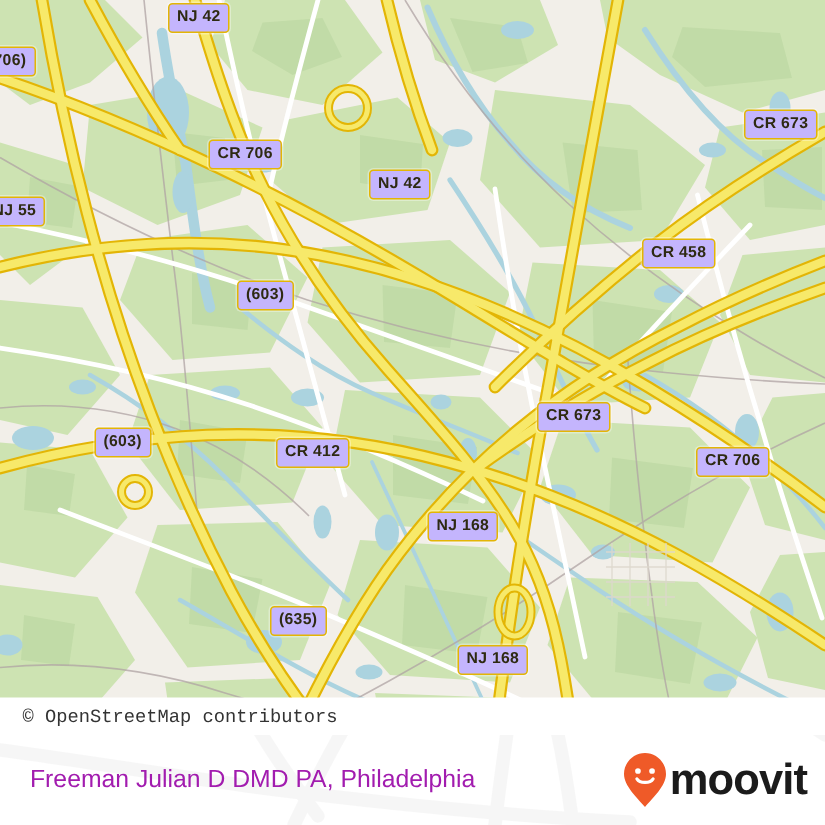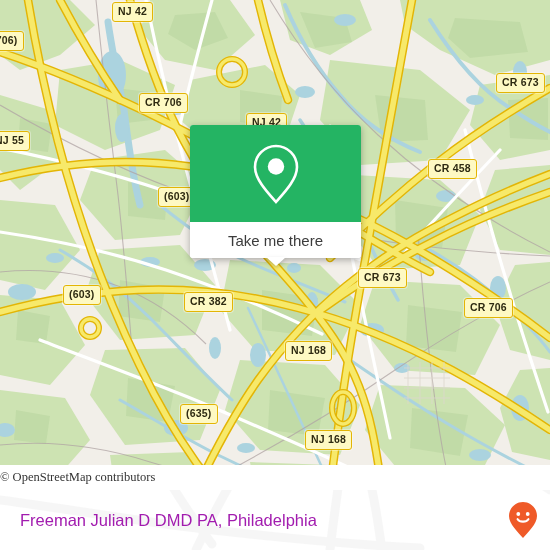--- a/index.html
+++ b/index.html
@@ -16,21 +16,21 @@
     position: absolute; left: 0; top: 0;
     width: 550px; height: 490px;
     background: #f2efe9;
     overflow: hidden;
   }
   #map-canvas { position:absolute; left:0; top:0; width:550px; height:490px; }
 
   
   .shield {
     position: absolute;
-    background: #fef9c3;
+    background: #c4b5fd;
     border: 1.5px solid #e3b505;
     border-radius: 3px;
     color: #2e2a12;
     font-family: "Liberation Sans", sans-serif;
     font-weight: bold;
     font-size: 10.5px;
     line-height: 1;
     padding: 3px 5px 4px 5px;
     white-space: nowrap;
     letter-spacing: 0.2px;
@@ -79,22 +79,22 @@
   #attribution {
     position: absolute;
     left: 0; bottom: 0;
     width: 550px; height: 25px;
     background: #ffffff;
     display: flex; align-items: center;
   }
   #attribution-text {
     font-size: 12.5px;
     color: #333333;
-    padding-left: 0;
-    font-family: Liberation Serif, serif;
+    padding-left: 15px;
+    font-family: Liberation Mono, monospace;
   }
 
   
   #footer {
     position: absolute;
     left: 0; top: 490px;
     width: 550px; height: 60px;
     background: #ffffff;
     overflow: hidden;
   }
@@ -306,40 +306,28 @@
     <div id="shield-layer">
         <div class="shield" style="left: 112px; top: 2px;">NJ 42</div>
         <div class="shield" style="left: -14px; top: 31px;">(706)</div>
         <div class="shield" style="left: 496px; top: 73px;">CR 673</div>
         <div class="shield" style="left: 139px; top: 93px;">CR 706</div>
         <div class="shield" style="left: 246px; top: 113px;">NJ 42</div>
         <div class="shield" style="left: -11px; top: 131px;">NJ 55</div>
         <div class="shield" style="left: 428px; top: 159px;">CR 458</div>
         <div class="shield" style="left: 158px; top: 187px;">(603)</div>
         <div class="shield" style="left: 63px; top: 285px;">(603)</div>
-        <div class="shield" style="left: 184px; top: 292px;">CR 382</div>
+        <div class="shield" style="left: 184px; top: 292px;">CR 412</div>
         <div class="shield" style="left: 358px; top: 268px;">CR 673</div>
         <div class="shield" style="left: 464px; top: 298px;">CR 706</div>
         <div class="shield" style="left: 285px; top: 341px;">NJ 168</div>
         <div class="shield" style="left: 180px; top: 404px;">(635)</div>
         <div class="shield" style="left: 305px; top: 430px;">NJ 168</div>
       </div>
 
-    <div id="card">
-      <div id="card-head">
-        <svg width="54" height="64" viewBox="0 0 54 64">
-          <path d="M27 4 C15.4 4 6 13.4 6 25 C6 38 20 52 27 60 C34 52 48 38 48 25 C48 13.4 38.6 4 27 4 Z" fill="none" stroke="#ffffff" stroke-width="2.6"></path>
-          <circle cx="27" cy="24.5" r="8.2" fill="#ffffff"></circle>
-        </svg>
-      </div>
-      <div id="card-foot">
-        <span id="card-foot-label">Take me there</span>
-      </div>
-      <div id="card-tail"></div>
-    </div>
 
     <div id="attribution">
       <span id="attribution-text">© OpenStreetMap contributors</span>
     </div>
   </div>
 
   <div id="footer">
 
     <svg id="footer-watermark" viewBox="0 0 550 490" preserveAspectRatio="none">
       <g fill="none" stroke="#8e8e8e" stroke-width="9" stroke-linecap="round">
@@ -354,16 +342,17 @@
 
     <span id="footer-title">Freeman Julian D DMD PA, Philadelphia</span>
 
     <div id="brand">
       <svg width="30" height="38" viewBox="0 0 30 38">
         <path d="M15 1 C7.3 1 1 7.3 1 15 C1 23 10 31 15 37 C20 31 29 23 29 15 C29 7.3 22.7 1 15 1 Z" fill="#ef5a28"></path>
         <circle cx="10.3" cy="13" r="1.9" fill="#ffffff"></circle>
         <circle cx="19.7" cy="13" r="1.9" fill="#ffffff"></circle>
         <path d="M9.6 18.2 C11.6 21.4 18.4 21.4 20.4 18.2" fill="none" stroke="#ffffff" stroke-width="2.1" stroke-linecap="round"></path>
       </svg>
+      <span id="brand-name">moovit</span>
     </div>
   </div>
 
 </div>
 
 </body></html>

